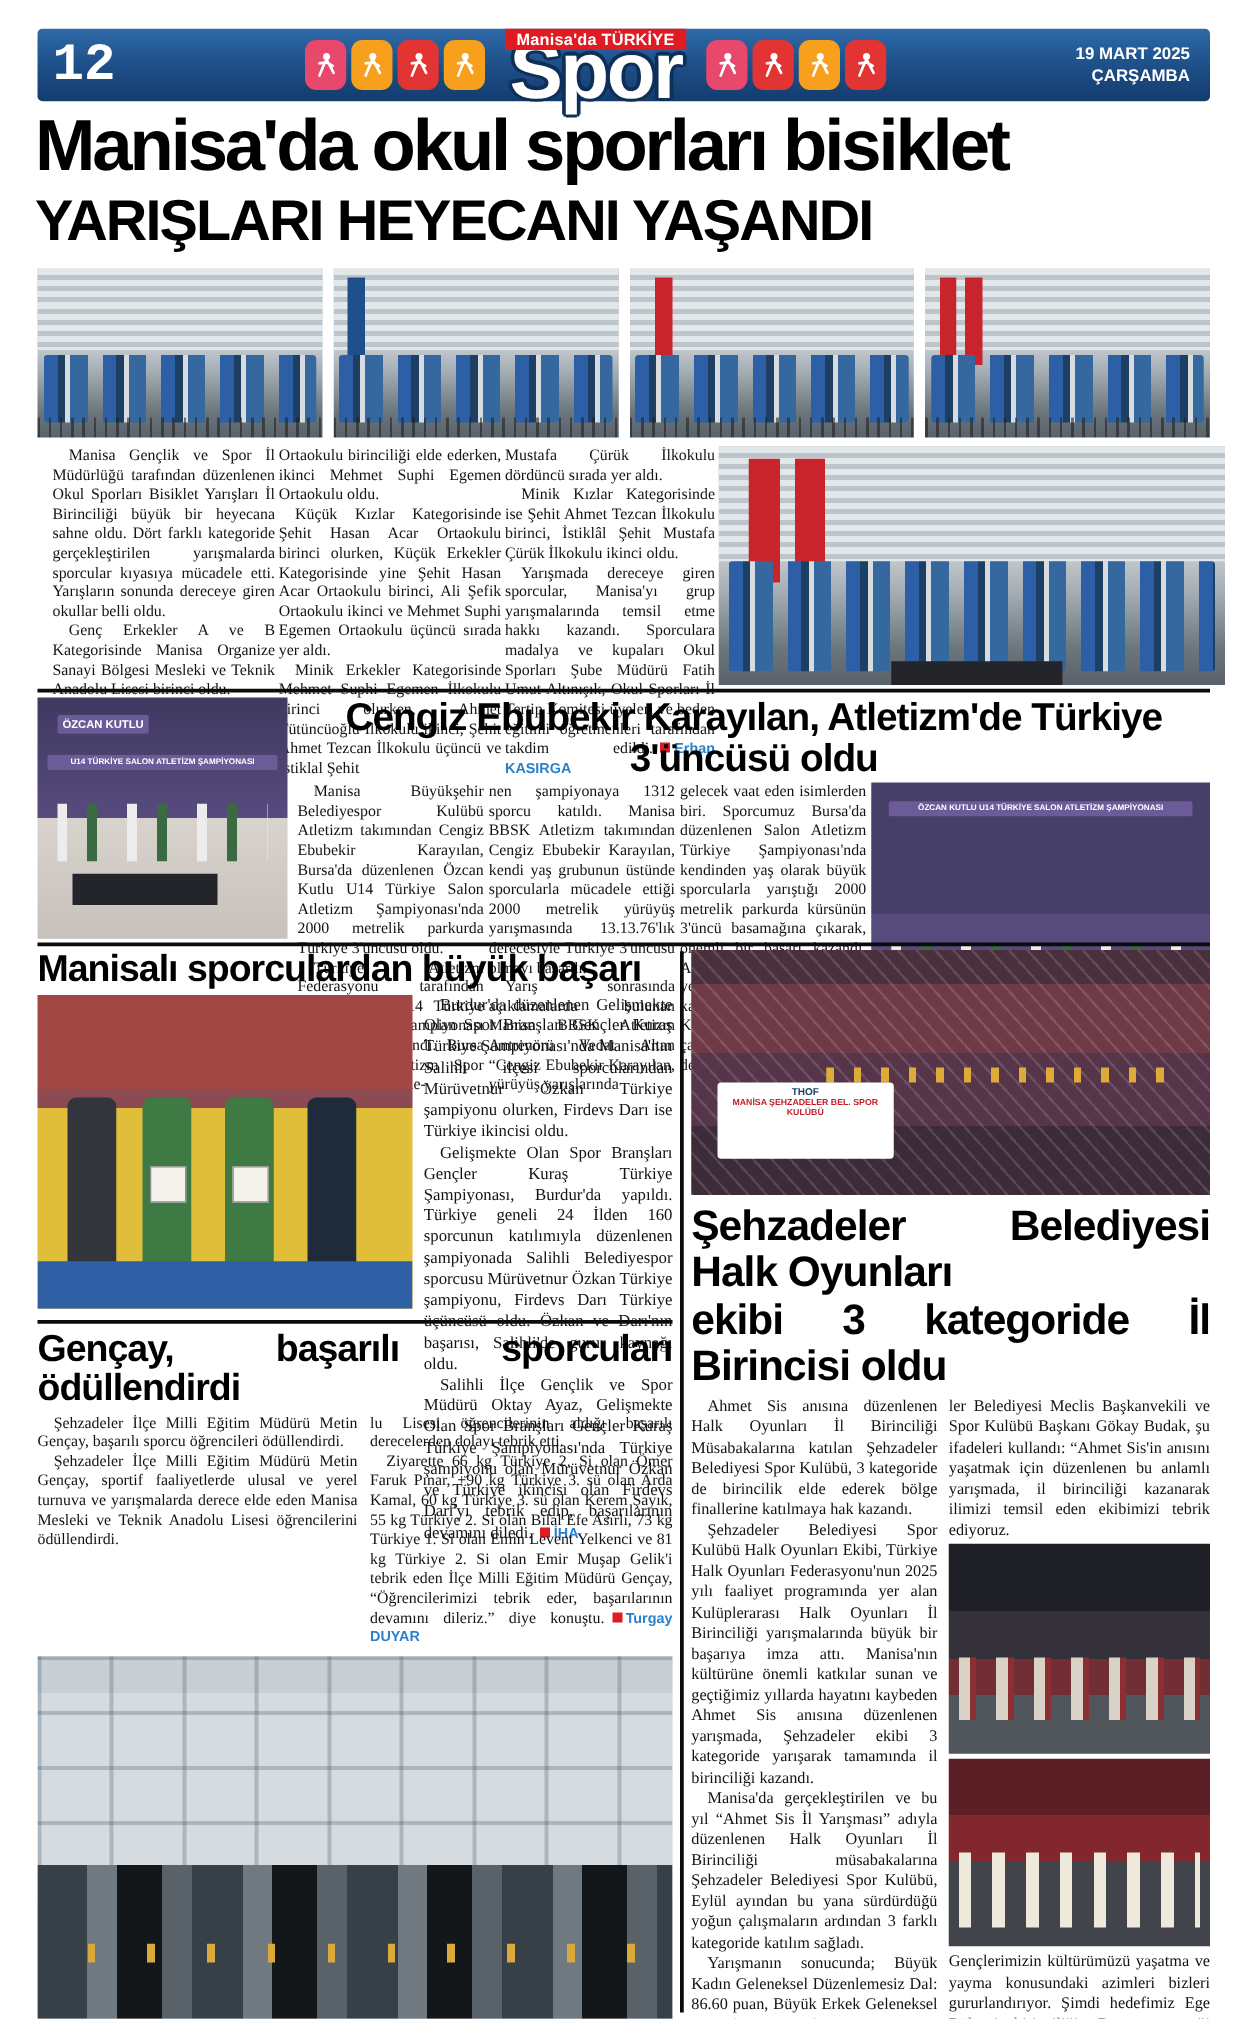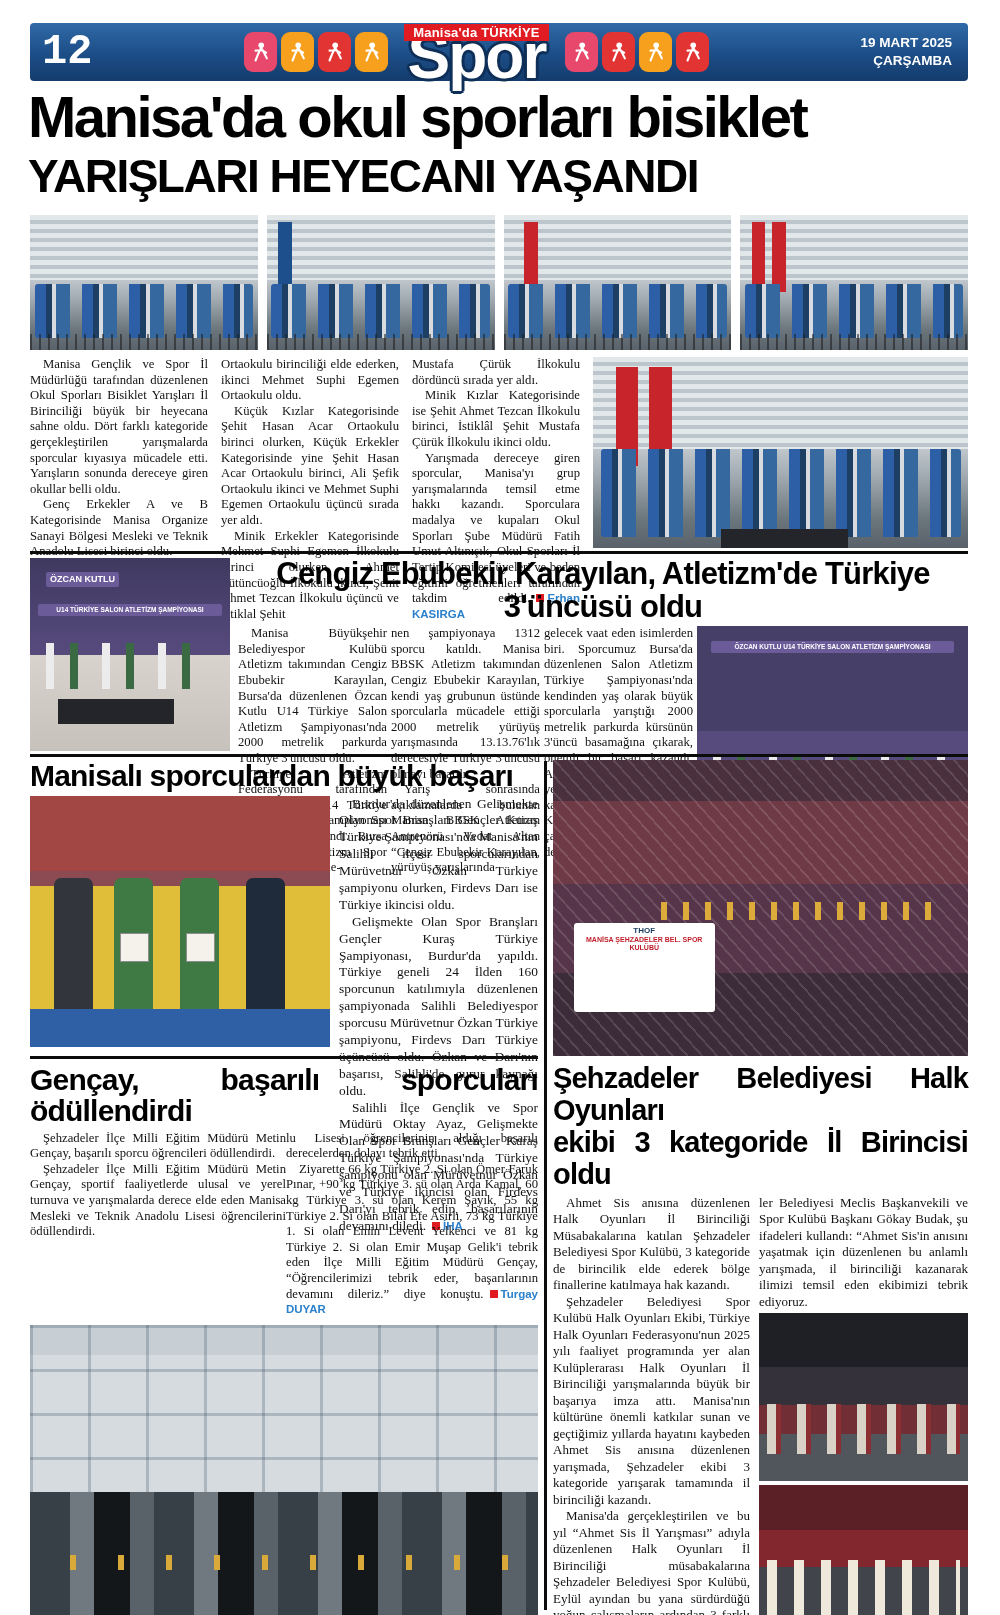--- a/index.html
+++ b/index.html
@@ -27,55 +27,55 @@
              text-align:right;margin-right:16px;line-height:1.3;}
   
   .hl-main{position:absolute;top:88px;left:28px;width:944px;text-align:left;color:#000;
            font-family:"Liberation Sans",sans-serif;font-weight:900;}
   .hl1{font-size:58px;line-height:1.0;letter-spacing:-2.5px;}
   .hl2{font-size:46px;line-height:1.0;letter-spacing:-1.5px;margin-top:7px;}
   .h2head{font-family:"Liberation Sans",sans-serif;font-weight:900;font-size:31px;letter-spacing:-.8px;
           text-align:center;color:#000;line-height:1.05;}
   .h34head{font-family:"Liberation Sans",sans-serif;font-weight:900;font-size:30px;letter-spacing:-.8px;
            color:#000;line-height:1.05;}
-  .h5head{font-family:"Liberation Sans",sans-serif;font-weight:900;font-size:29px;letter-spacing:-.8px;
+  .h5head{font-family:"Liberation Sans",sans-serif;font-weight:900;font-size:34px;letter-spacing:-.8px;
           color:#000;line-height:1.1;}
   
   .bodytext{font-size:12.7px;line-height:1.23;text-align:justify;}
   .bodytext p{margin:0;text-indent:13px;}
   .bodytext p.nc{text-indent:0;}
   .sq{display:inline-block;width:8px;height:8px;background:#e11b22;margin:0 3px 0 6px;}
   .cr{font-family:"Liberation Sans",sans-serif;font-weight:bold;color:#2b80cc;font-size:11.5px;}
   
   .hrule{position:absolute;left:30px;width:938px;height:3px;background:#0b0b0b;}
   .vrule{position:absolute;left:544px;top:761px;width:3px;height:849px;background:#0b0b0b;}
   .lrule{height:3px;background:#0b0b0b;margin:9px 0 5px;}
   
   .strip{position:absolute;top:215px;left:30px;width:938px;height:135px;display:flex;gap:9px;}
   .strip .photo{flex:1 1 0;}
-  .a1{position:absolute;top:357px;left:30px;width:938px;height:191px;display:flex;gap:13px;}
+  .a1{position:absolute;top:357px;left:42px;width:938px;height:191px;display:flex;gap:3px;}
   .a1 .col{flex:0 0 178px;}
   .a1 .col.n3{flex:0 0 168px;}
   .a1 .photo{flex:1;}
   .a2{position:absolute;top:558px;left:30px;width:938px;height:193px;display:flex;gap:8px;}
   .a2 .lphoto{flex:0 0 200px;}
   .a2 .right{flex:1;display:flex;flex-direction:column;}
   .a2 .cols{display:flex;gap:4px;flex:1;margin-top:3px;}
   .a2 .cols .col{flex:0 0 149px;}
   .a2 .cols .photo{flex:1;}
   .leftzone{position:absolute;top:760px;left:30px;width:508px;}
   .a3row{display:flex;gap:9px;height:251px;margin-top:4px;}
   .a3row .photo{flex:0 0 300px;}
   .a3row .col{flex:1;font-size:13.4px;line-height:1.26;}
-  .a4cols{display:flex;margin-top:4px;}
+  .a4cols{display:flex;gap:10px;margin-top:4px;}
   .a4cols .col1{flex:0 0 256px;}
   .a4cols .col2{flex:1;}
   .a4photo{height:372px;margin-top:7px;}
   .rightzone{position:absolute;top:760px;left:553px;width:415px;}
-  .a5photo{height:296px;}
+  .a5photo{height:196px;}
   .rightzone .h5head{margin:7px 0 4px;}
   .a5cols{display:flex;gap:9px;font-size:13px;line-height:1.27;}
   .a5cols .col1{flex:0 0 197px;}
   .a5cols .col2{flex:1;display:flex;flex-direction:column;}
   .a5p1{height:168px;margin:3px 0 4px;}
   .a5p2{height:150px;margin:0 0 4px;}
   
   .photo{position:relative;overflow:hidden;background:linear-gradient(180deg,#b7c1c8 0%,#ccd3d8 42%,#a2abb2 62%,#6b757c 85%,#59626a 100%);}
   .ph-bld{position:absolute;left:0;right:0;top:0;height:48%;background:repeating-linear-gradient(180deg,#e2e7ea 0 5px,#bcc5cb 5px 9px);}
   .ph-crowd{position:absolute;left:2%;right:2%;bottom:9%;height:40%;border-radius:3px;

